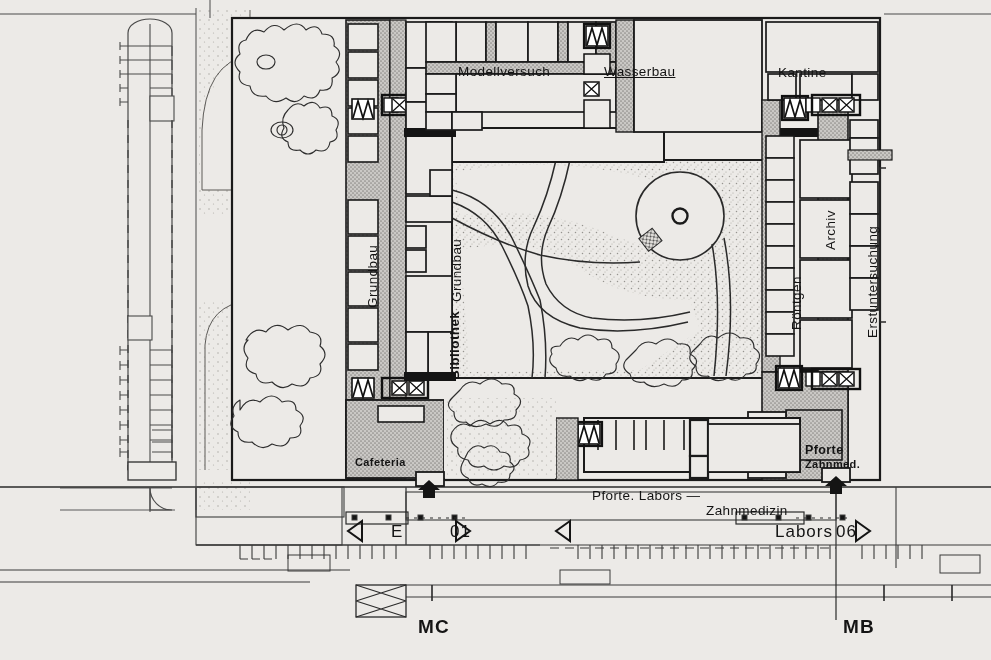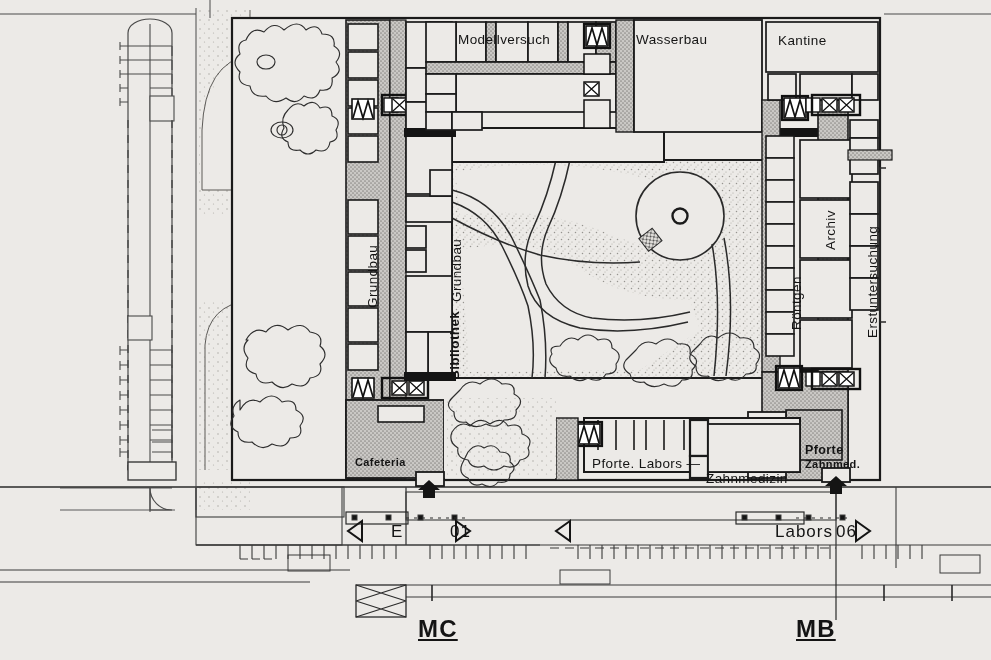--- a/index.html
+++ b/index.html
@@ -26,26 +26,26 @@
   }
   
   .lbl {
     position: absolute;
     color: #141414;
     white-space: nowrap;
     letter-spacing: 0.4px;
     line-height: 1;
     pointer-events: none;
   }
-  .lbl-room     { font-size: 13.5px; font-weight: 400; }
+  .lbl-room     { font-size: 13.5px; font-weight: 400; margin-top: 32px; }
   .lbl-room-b   { font-size: 11px; font-weight: 700; }
   .lbl-vert     { font-size: 13.5px; font-weight: 400; transform-origin: 0 0; transform: rotate(-90deg); }
   .lbl-vert-b   { font-size: 13.5px; font-weight: 700; transform-origin: 0 0; transform: rotate(-90deg); }
   .lbl-nav      { font-size: 17px; font-weight: 400; letter-spacing: 1px; }
-  .lbl-bldg     { font-size: 24px; font-weight: 700; letter-spacing: 1.2px; text-decoration: underline; }
+  .lbl-bldg     { font-size: 19px; font-weight: 700; letter-spacing: 1.2px; }
 </style>
 </head>
 <body>
 
 <div id="map-root">
 
   <svg id="plan-svg" viewBox="0 0 991 660">
     <defs>
 
       <pattern id="stipple" width="4" height="4" patternUnits="userSpaceOnUse">
@@ -483,21 +483,21 @@
     <g stroke="#4a4a4a" stroke-width="1" fill="none">
       <line x1="0" y1="14" x2="196" y2="14"></line>
       <line x1="196" y1="8" x2="196" y2="510"></line>
       <line x1="210" y1="0" x2="210" y2="18"></line>
       <line x1="884" y1="14" x2="991" y2="14"></line>
     </g>
   </svg>
 
   <div class="lbl lbl-room" style="left:458px; top:33px;">Modellversuch</div>
 
-  <div class="lbl lbl-room" style="left:636px; top:33px;">Wasserbau</div>
+  <div class="lbl lbl-room" style="left:604px; top:33px;text-decoration:underline;">Wasserbau</div>
 
   <div class="lbl lbl-room" style="left:778px; top:34px;">Kantine</div>
 
   <div class="lbl lbl-vert" style="left:366px; top:308px;">Grundbau</div>
 
   <div class="lbl lbl-vert" style="left:450px; top:302px;">Grundbau</div>
 
   <div class="lbl lbl-vert-b" style="left:448px; top:380px;">Bibliothek</div>
 
   <div class="lbl lbl-vert" style="left:824px; top:250px;">Archiv</div>
@@ -514,15 +514,15 @@
 
   <div class="lbl lbl-room-b" style="left:805px; top:444px; font-size:12.5px;text-align:right;">Pforte</div>
   <div class="lbl lbl-room-b" style="left:805px; top:459px; font-size:11px;">Zahnmed.</div>
 
   <div class="lbl lbl-nav" style="left:391px; top:523px;">E</div>
   <div class="lbl lbl-nav" style="left:415px; top:523px;margin-left:35px;">01</div>
   <div class="lbl lbl-nav" style="left:775px; top:523px;">Labors</div>
   <div class="lbl lbl-nav" style="left:836px; top:523px;">06</div>
 
   <div class="lbl lbl-bldg" style="left:418px; top:617px;">MC</div>
-  <div class="lbl lbl-bldg" style="left:796px; top:617px;">MB</div>
+  <div class="lbl lbl-bldg" style="left:843px; top:617px;">MB</div>
 
 </div>
 
 </body></html>

